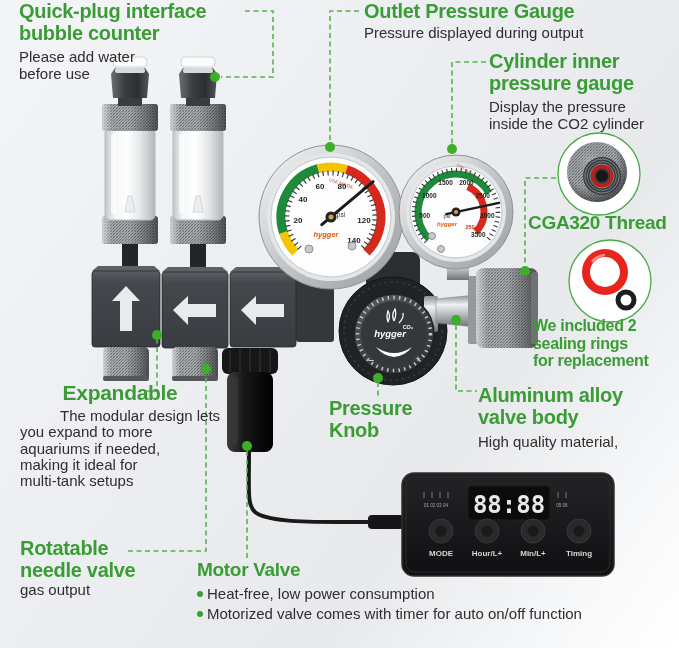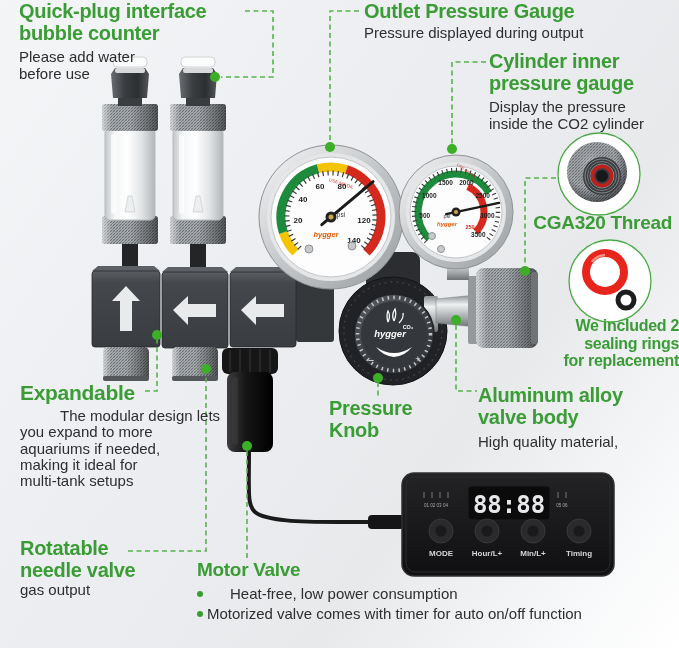--- a/index.html
+++ b/index.html
@@ -5,24 +5,24 @@
   html,body{margin:0;padding:0;}
   #stage{
     position:relative;width:679px;height:648px;overflow:hidden;
     background:linear-gradient(125deg,#f4f5f7 0%,#ecedf0 45%,#e7e9eb 68%,#f7f8f9 88%,#ffffff 100%);
     font-family:"Liberation Sans",sans-serif;
   }
   svg{position:absolute;left:0;top:0;}
   svg text{font-family:"Liberation Sans",sans-serif;}
   .ann{position:absolute;z-index:3;}
   .t{color:#3a9c35;font-weight:700;font-size:20px;line-height:22px;letter-spacing:-.3px;}
-  .t-lg{font-size:21px;line-height:23px;}
+  .t-lg{font-size:21px;line-height:23px;text-align:center;}
   .t-sm{font-size:19px;line-height:21px;}
   .d{color:#2e2e30;font-size:15px;line-height:17px;font-weight:400;}
-  .center{text-align:right;}
+  .center{text-align:left;}
   .bullet-row{display:flex;align-items:flex-start;}
   .bdot{width:6px;height:6px;border-radius:50%;background:#3a9c35;margin:7px 4px 0 0;flex:0 0 auto;}
   .mono{font-family:"DejaVu Sans Mono",monospace;}
 </style>
 </head>
 <body>
 
 <div id="stage">
 
 <svg width="679" height="648" viewBox="0 0 679 648">
@@ -351,21 +351,21 @@
 <div class="ann" style="left:20px;top:537px;">
   <div class="t">Rotatable</div>
   <div class="t">needle valve</div>
   <div class="d">gas output</div>
 </div>
 
 <div class="ann" style="left:197px;top:559px;">
   <div class="t t-sm">Motor Valve</div>
   <div class="bullet-row" style="margin-top:4px;">
     <span class="bdot"></span>
-    <span class="d" style="line-height:20px;margin-left:23px;">Heat-free, low power consumption</span>
+    <span class="d" style="line-height:20px;">Heat-free, low power consumption</span>
   </div>
   <div class="bullet-row">
     <span class="bdot"></span>
     <span class="d" style="line-height:20px;">Motorized valve comes with timer for auto on/off function</span>
   </div>
 </div>
 
 </div>
 
 </body></html>

